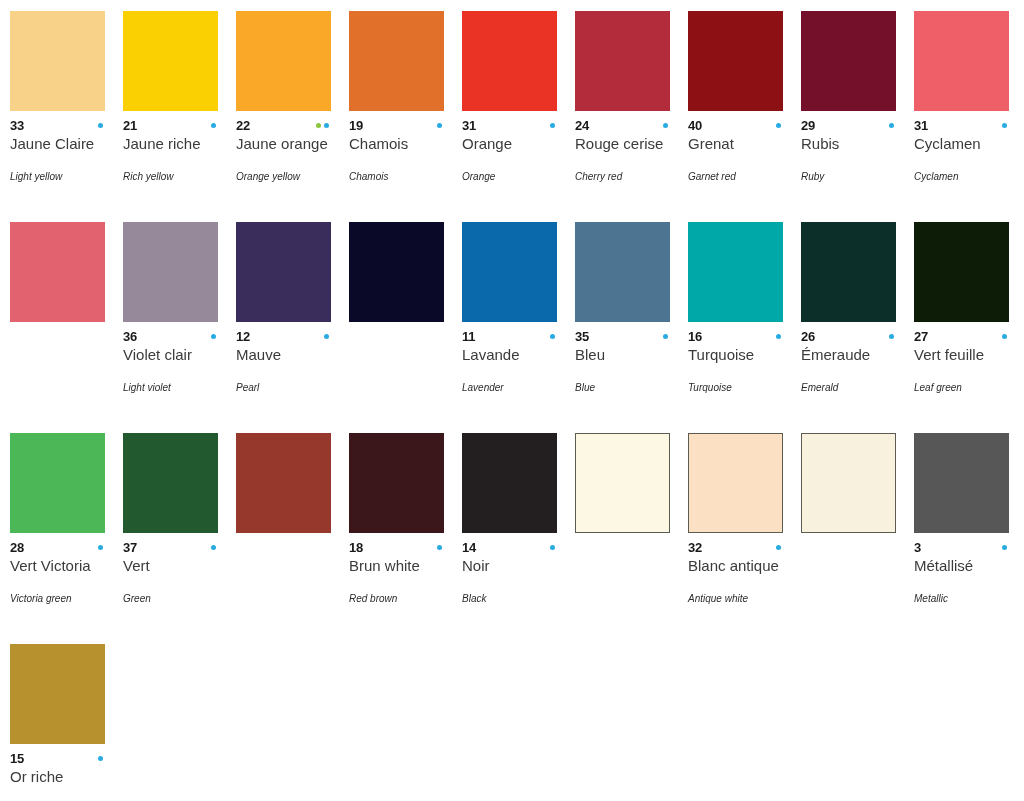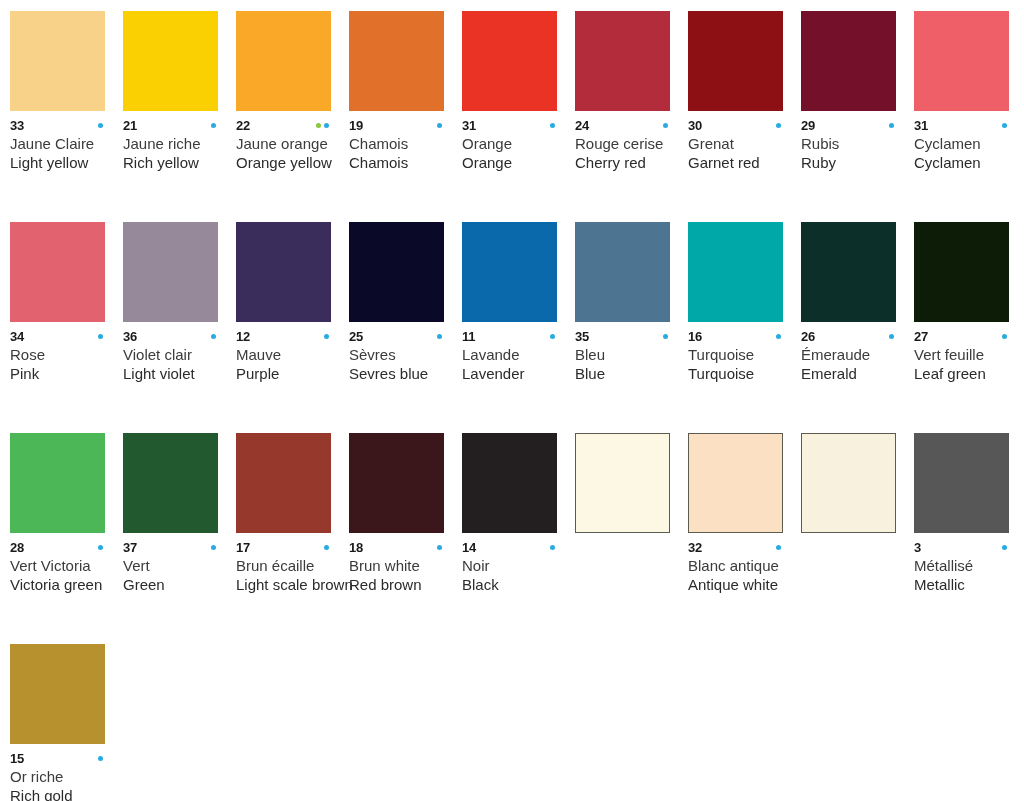--- a/index.html
+++ b/index.html
@@ -86,23 +86,24 @@
 
   .swatch-name-fr {
     font-size: 15px;
     line-height: 16px;
     margin-top: 3px;
     color: #3b3b3b;
     white-space: nowrap;
   }
 
   .swatch-name-en {
-    font-size: 15px;
+    font-size: 10px;
     line-height: 16px;
-    margin-top: 3px;
+    font-style: italic;
+    margin-top: 17px;
     color: #2b2b2b;
     white-space: nowrap;
   }
 </style>
 </head>
 <body>
 
 <div id="chart">
   <div class="swatch-grid">
       <div class="swatch-cell">
@@ -181,21 +182,21 @@
             </div>
           </div>
           <div class="swatch-name-fr">Rouge cerise</div>
           <div class="swatch-name-en">Cherry red</div>
         </div>
       </div>
       <div class="swatch-cell">
         <div class="swatch-chip" style="background: rgb(140, 16, 20);"></div>
         <div class="swatch-meta">
           <div class="meta-row">
-            <div class="swatch-code">30</div>
+            <div class="swatch-code">40</div>
             <div class="dot-group">
               <span class="dot" style="background: rgb(41, 171, 226);"></span>
             </div>
           </div>
           <div class="swatch-name-fr">Grenat</div>
           <div class="swatch-name-en">Garnet red</div>
         </div>
       </div>
       <div class="swatch-cell">
         <div class="swatch-chip" style="background: rgb(116, 16, 42);"></div>
@@ -218,30 +219,20 @@
             <div class="dot-group">
               <span class="dot" style="background: rgb(41, 171, 226);"></span>
             </div>
           </div>
           <div class="swatch-name-fr">Cyclamen</div>
           <div class="swatch-name-en">Cyclamen</div>
         </div>
       </div>
       <div class="swatch-cell">
         <div class="swatch-chip" style="background: rgb(226, 98, 111);"></div>
-        <div class="swatch-meta">
-          <div class="meta-row">
-            <div class="swatch-code">34</div>
-            <div class="dot-group">
-              <span class="dot" style="background: rgb(41, 171, 226);"></span>
-            </div>
-          </div>
-          <div class="swatch-name-fr">Rose</div>
-          <div class="swatch-name-en">Pink</div>
-        </div>
       </div>
       <div class="swatch-cell">
         <div class="swatch-chip" style="background: rgb(150, 138, 154);"></div>
         <div class="swatch-meta">
           <div class="meta-row">
             <div class="swatch-code">36</div>
             <div class="dot-group">
               <span class="dot" style="background: rgb(41, 171, 226);"></span>
             </div>
           </div>
@@ -252,35 +243,25 @@
       <div class="swatch-cell">
         <div class="swatch-chip" style="background: rgb(58, 45, 92);"></div>
         <div class="swatch-meta">
           <div class="meta-row">
             <div class="swatch-code">12</div>
             <div class="dot-group">
               <span class="dot" style="background: rgb(41, 171, 226);"></span>
             </div>
           </div>
           <div class="swatch-name-fr">Mauve</div>
-          <div class="swatch-name-en">Purple</div>
+          <div class="swatch-name-en">Pearl</div>
         </div>
       </div>
       <div class="swatch-cell">
         <div class="swatch-chip" style="background: rgb(10, 10, 40);"></div>
-        <div class="swatch-meta">
-          <div class="meta-row">
-            <div class="swatch-code">25</div>
-            <div class="dot-group">
-              <span class="dot" style="background: rgb(41, 171, 226);"></span>
-            </div>
-          </div>
-          <div class="swatch-name-fr">Sèvres</div>
-          <div class="swatch-name-en">Sevres blue</div>
-        </div>
       </div>
       <div class="swatch-cell">
         <div class="swatch-chip" style="background: rgb(9, 105, 171);"></div>
         <div class="swatch-meta">
           <div class="meta-row">
             <div class="swatch-code">11</div>
             <div class="dot-group">
               <span class="dot" style="background: rgb(41, 171, 226);"></span>
             </div>
           </div>
@@ -361,30 +342,20 @@
             <div class="dot-group">
               <span class="dot" style="background: rgb(41, 171, 226);"></span>
             </div>
           </div>
           <div class="swatch-name-fr">Vert</div>
           <div class="swatch-name-en">Green</div>
         </div>
       </div>
       <div class="swatch-cell">
         <div class="swatch-chip" style="background: rgb(151, 56, 44);"></div>
-        <div class="swatch-meta">
-          <div class="meta-row">
-            <div class="swatch-code">17</div>
-            <div class="dot-group">
-              <span class="dot" style="background: rgb(41, 171, 226);"></span>
-            </div>
-          </div>
-          <div class="swatch-name-fr">Brun écaille</div>
-          <div class="swatch-name-en">Light scale brown</div>
-        </div>
       </div>
       <div class="swatch-cell">
         <div class="swatch-chip" style="background: rgb(59, 23, 27);"></div>
         <div class="swatch-meta">
           <div class="meta-row">
             <div class="swatch-code">18</div>
             <div class="dot-group">
               <span class="dot" style="background: rgb(41, 171, 226);"></span>
             </div>
           </div>

